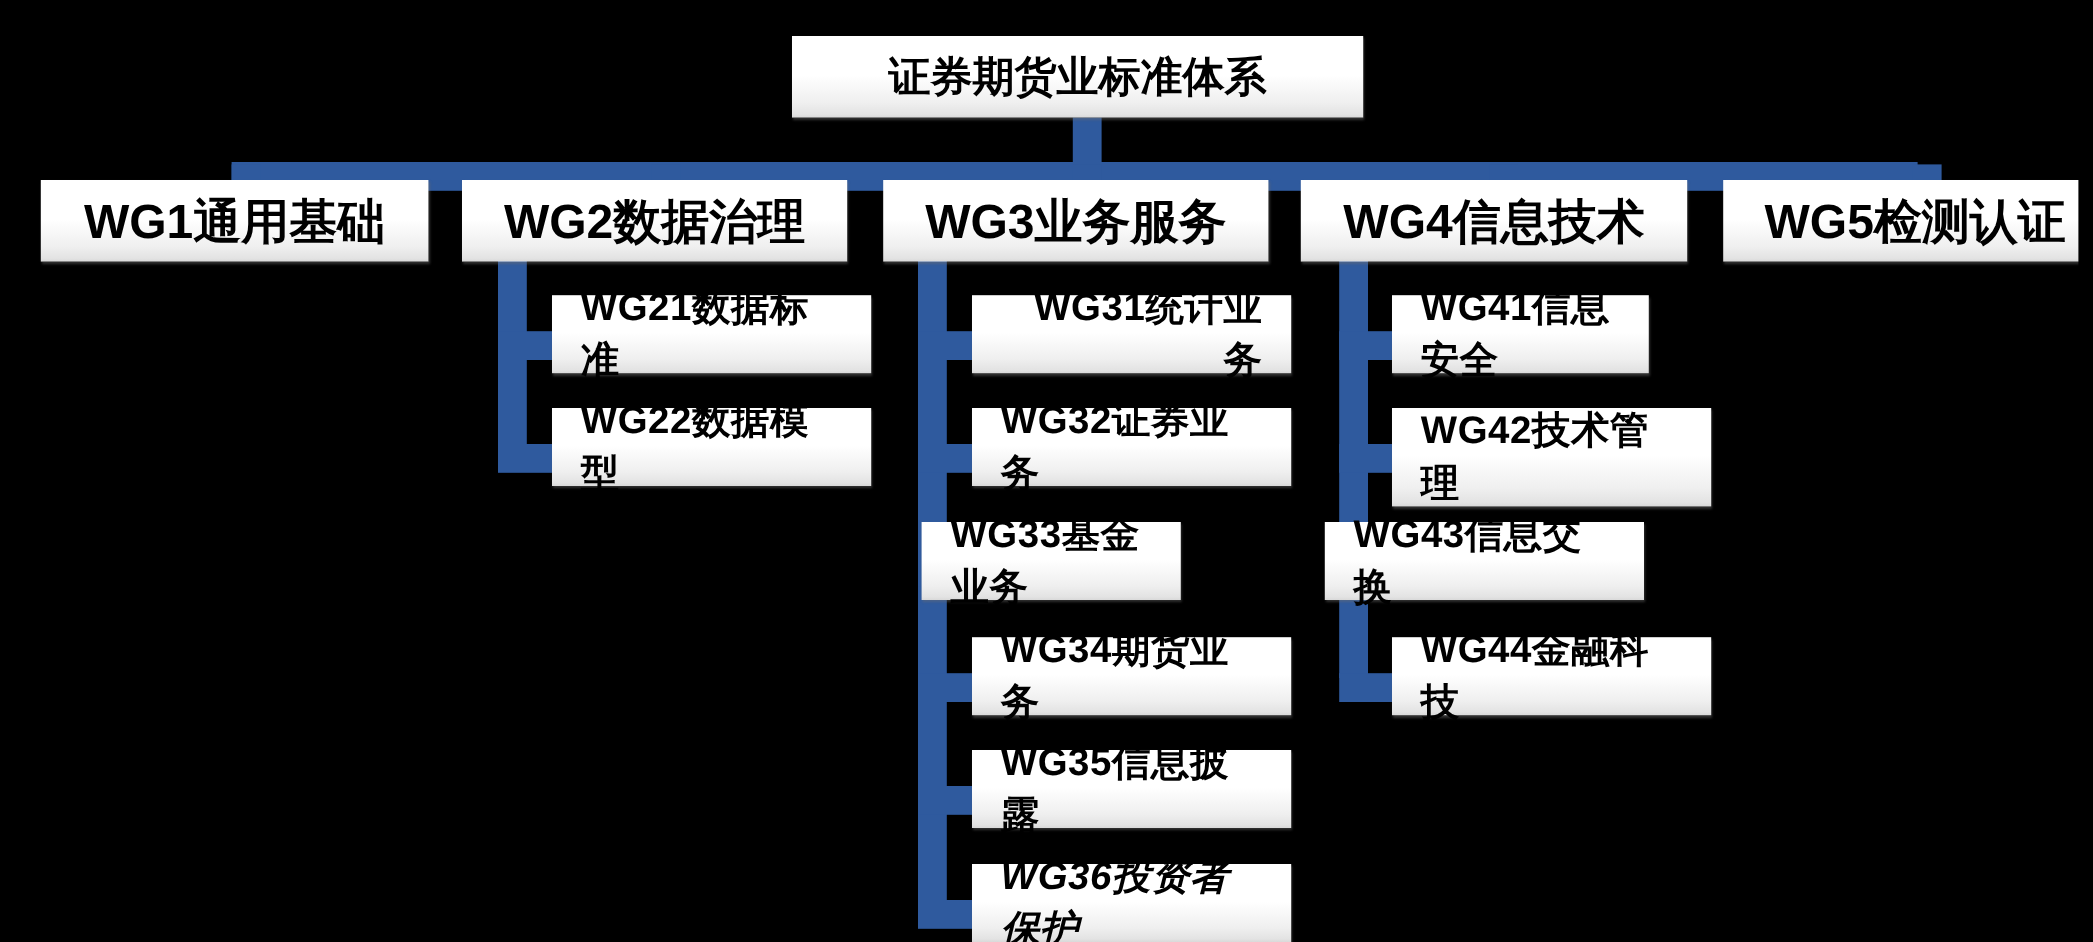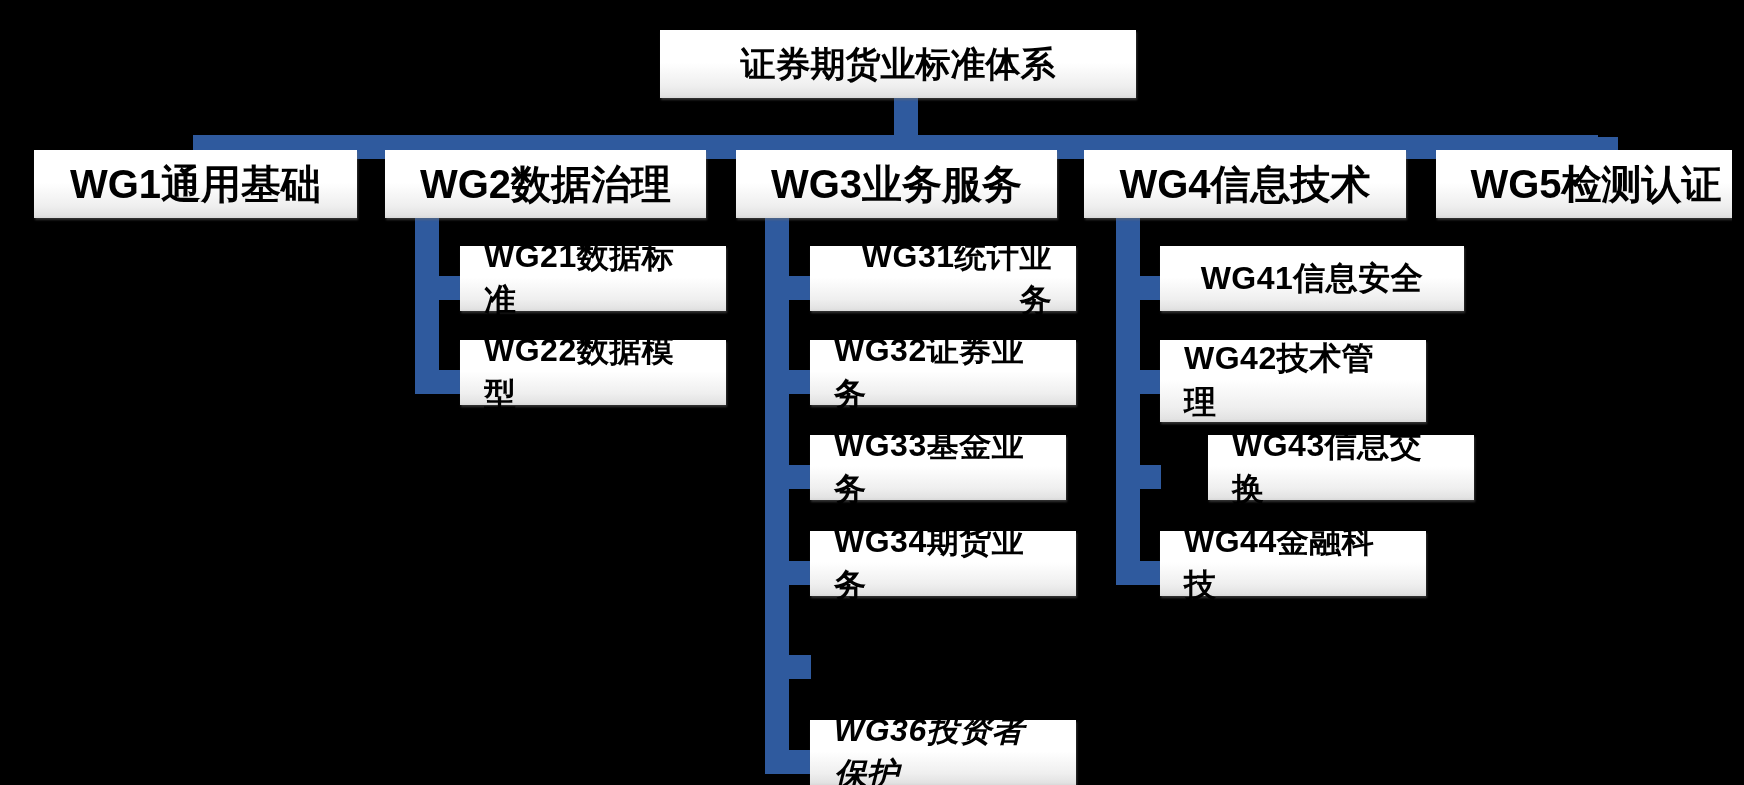--- a/index.html
+++ b/index.html
@@ -92,36 +92,39 @@
   <div class="node node-l2" style="left:436px; top:316px; width:266px; height:65px;">
     <span>WG22数据模型</span>
   </div>
 
   <div class="node node-l2" style="left:786px; top:222px; width:266px; height:65px;text-align:right;">
     <span>WG31统计业务</span>
   </div>
   <div class="node node-l2" style="left:786px; top:316px; width:266px; height:65px;">
     <span>WG32证券业务</span>
   </div>
-  <div class="node node-l2" style="left:786px; top:411px; width:256px; height:65px;">
+  <div class="node node-l2" style="left:744px; top:411px; width:216px; height:65px;">
     <span>WG33基金业务</span>
   </div>
   <div class="node node-l2" style="left:786px; top:507px; width:266px; height:65px;">
     <span>WG34期货业务</span>
   </div>
+  <div class="node node-l2" style="left:786px; top:601px; width:266px; height:65px;">
+    <span>WG35信息披露</span>
+  </div>
   <div class="node node-l2" style="left:786px; top:696px; width:266px; height:65px;font-style:italic;">
     <span>WG36投资者保护</span>
   </div>
 
-  <div class="node node-l2" style="left:1136px; top:222px; width:304px; height:65px;">
+  <div class="node node-l2" style="left:1136px; top:222px; width:214px; height:65px;">
     <span>WG41信息安全</span>
   </div>
   <div class="node node-l2" style="left:1136px; top:316px; width:266px; height:82px;">
     <span>WG42技术管理</span>
   </div>
-  <div class="node node-l2" style="left:1184px; top:411px; width:266px; height:65px;">
+  <div class="node node-l2" style="left:1080px; top:411px; width:266px; height:65px;">
     <span>WG43信息交换</span>
   </div>
   <div class="node node-l2" style="left:1136px; top:507px; width:266px; height:65px;">
     <span>WG44金融科技</span>
   </div>
 
 </div>
 
 </body></html>

